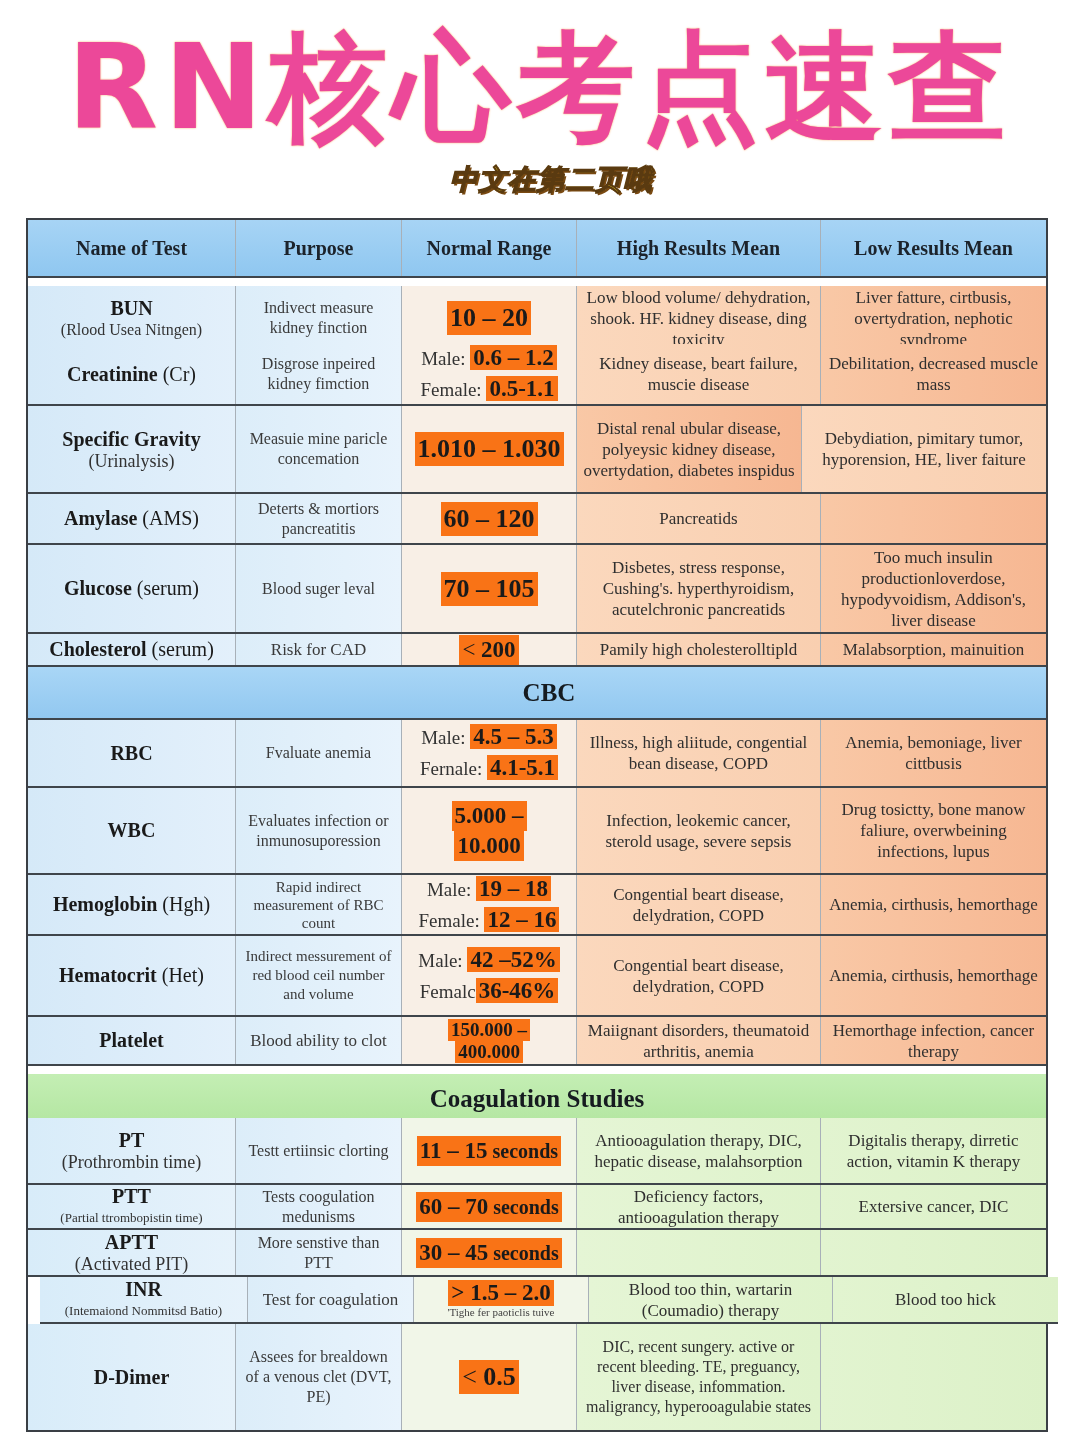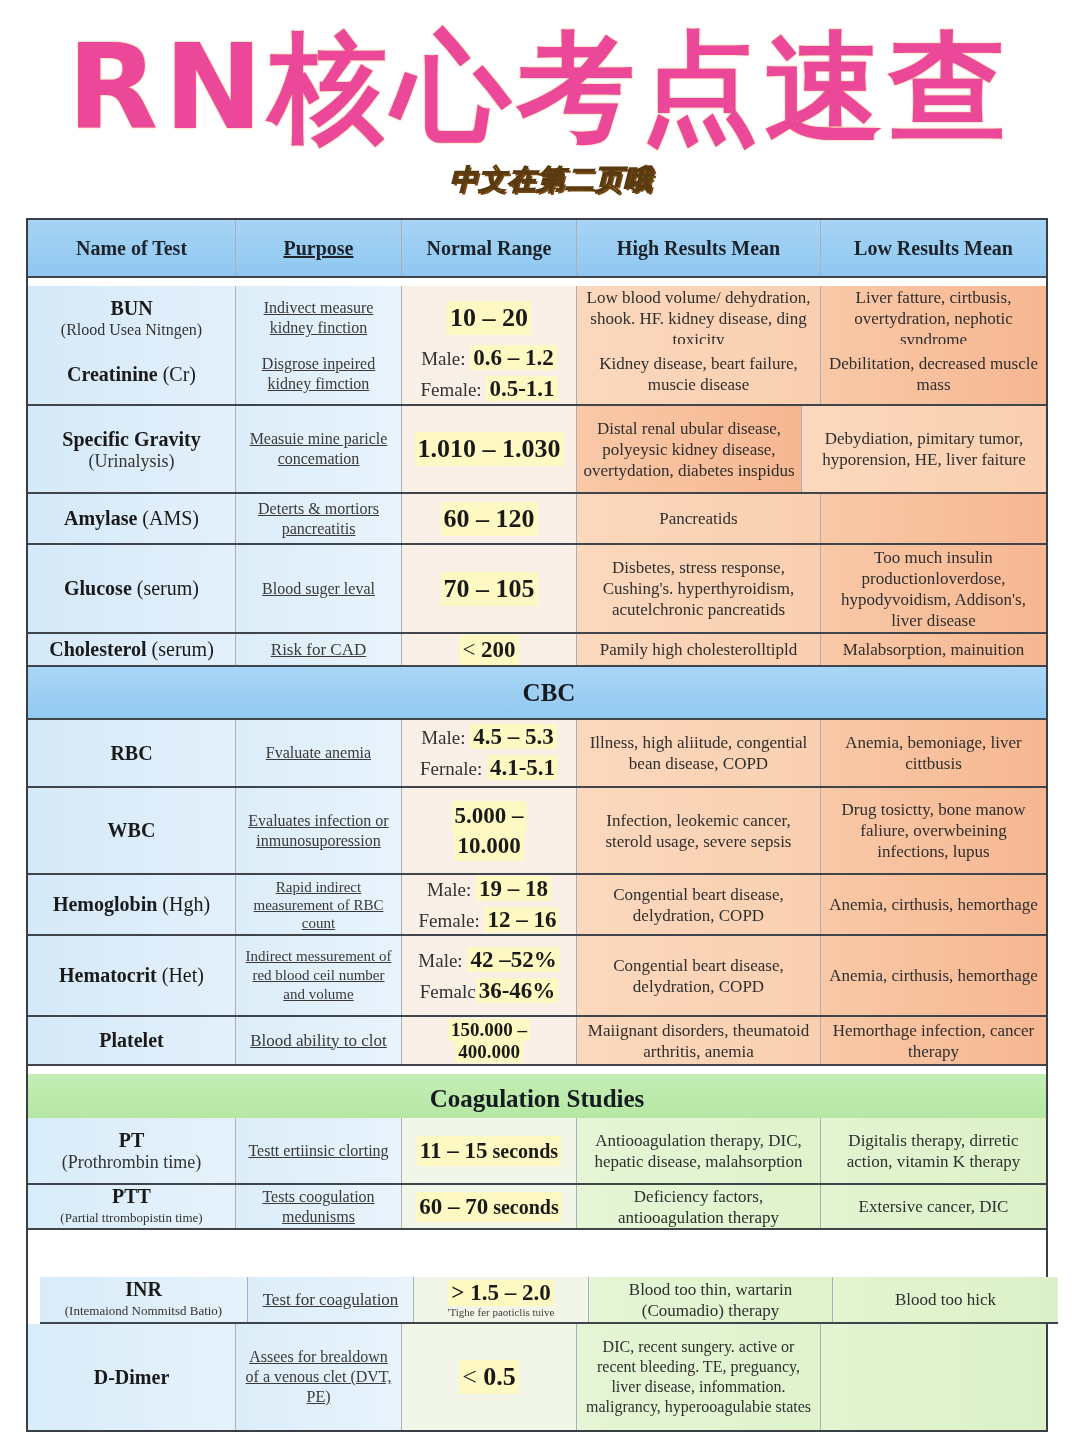--- a/index.html
+++ b/index.html
@@ -42,21 +42,21 @@
   .row:last-child { border-bottom: none; }
   .cell {
     box-sizing: border-box; height: 100%;
     display: flex; flex-direction: column; align-items: center; justify-content: center;
     text-align: center;
     border-right: 1px solid #a8b0b8;
     overflow: hidden;
   }
   .cell:last-child { border-right: none; }
   .c1 { width: 208px; background: linear-gradient(90deg,#d5e9f8,#e3f0fb); }
-  .c2 { width: 166px; background: linear-gradient(90deg,#dcedf9,#e8f3fc); text-decoration: underline; }
+  .c2 { width: 166px; background: linear-gradient(90deg,#dcedf9,#e8f3fc); }
   .c3 { width: 175px; background: #f8efe6; }
   .c4 { width: 244px; background: linear-gradient(90deg,#fbd8bd,#f9cfb0); }
   .c5 { width: 225px; background: linear-gradient(90deg,#f9c8a6,#f6b792); }
   .coag .c3 { background: #f1f6e8; }
   .coag .c4 { background: linear-gradient(90deg,#e5f5d5,#dff3cc); }
   .coag .c5 { background: linear-gradient(90deg,#e2f4d0,#dcf1c8); }
   .coag .c1 { background: linear-gradient(90deg,#d8ecf9,#e6f2fb); }
   .header-row .cell {
     background: linear-gradient(180deg,#a7d4f5,#8fc7f0);
     font-weight: bold; font-size: 20px; color: #1c232b;
@@ -68,21 +68,21 @@
   .section-cbc { background: linear-gradient(180deg,#a9d6f6,#92c8f0); }
   .section-coag { background: linear-gradient(180deg,#c4eeb4,#b3e6a1); }
   .tname { font-size: 20px; line-height: 23px; color: #1a1a1a; }
   .tname b { font-weight: bold; }
   .tsub { font-size: 16px; line-height: 20px; color: #333; }
   .tsub.small { font-size: 13px; }
   .purpose { font-size: 16px; line-height: 20px; color: #3a3a3a; padding: 0 6px; }
   .txt { font-size: 17px; line-height: 21px; color: #2f2f2f; padding: 8px 6px; }
   .range-line { font-size: 19px; line-height: 30px; color: #333; white-space: nowrap; }
   .hl {
-    background: #fef9c3; font-weight: bold; color: #1a1a1a; padding: 0 3px;
+    background: #f97316; font-weight: bold; color: #1a1a1a; padding: 0 3px;
   }
   .big { font-size: 26px; line-height: 34px; }
   .med { font-size: 23px; line-height: 30px; }
   .sec-unit { font-size: 20px; font-weight: bold; }
   .note { font-size: 11px; line-height: 13px; color: #444; }
 </style>
 </head>
 <body>
 
 <div class="title">RN核心考点速查</div>
@@ -261,20 +261,32 @@
       <div class="tsub small">(Partial ttrombopistin time)</div>
     </div>
     <div class="cell c2 purpose">Tests coogulation medunisms</div>
     <div class="cell c3">
       <span class="hl med"><span>60 – 70</span><span class="sec-unit"> seconds</span></span>
     </div>
     <div class="cell c4 txt">Deficiency factors, antiooagulation therapy</div>
     <div class="cell c5 txt">Extersive cancer, DIC</div>
   </div>
 
+  <div class="row coag" style="top:1010px;height:47px;">
+    <div class="cell c1">
+      <div class="tname"><b>APTT</b></div>
+      <div class="tsub" style="font-size:18px;">(Activated PIT)</div>
+    </div>
+    <div class="cell c2 purpose">More senstive than PTT</div>
+    <div class="cell c3">
+      <span class="hl med"><span>30 – 45</span><span class="sec-unit"> seconds</span></span>
+    </div>
+    <div class="cell c4 txt"></div>
+    <div class="cell c5 txt"></div>
+  </div>
 
   <div class="row coag" style="top:1057px;height:47px;margin-left:12px;">
     <div class="cell c1">
       <div class="tname"><b>INR</b></div>
       <div class="tsub small">(Intemaiond Nommitsd Batio)</div>
     </div>
     <div class="cell c2 purpose" style="font-size:17px;">Test for coagulation</div>
     <div class="cell c3">
       <span class="hl med" style="line-height:26px;">&gt; 1.5 – 2.0</span>
       <span class="note">'Tighe fer paoticlis tuive</span>

